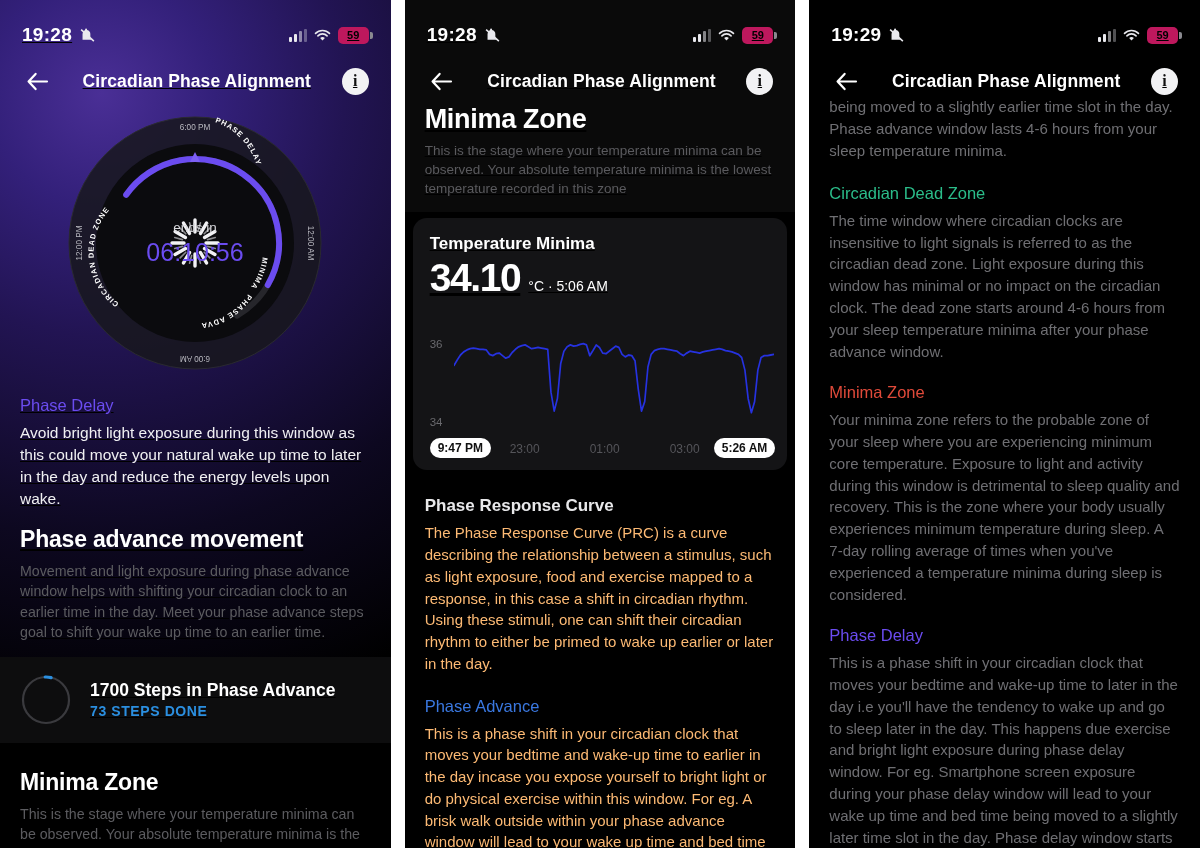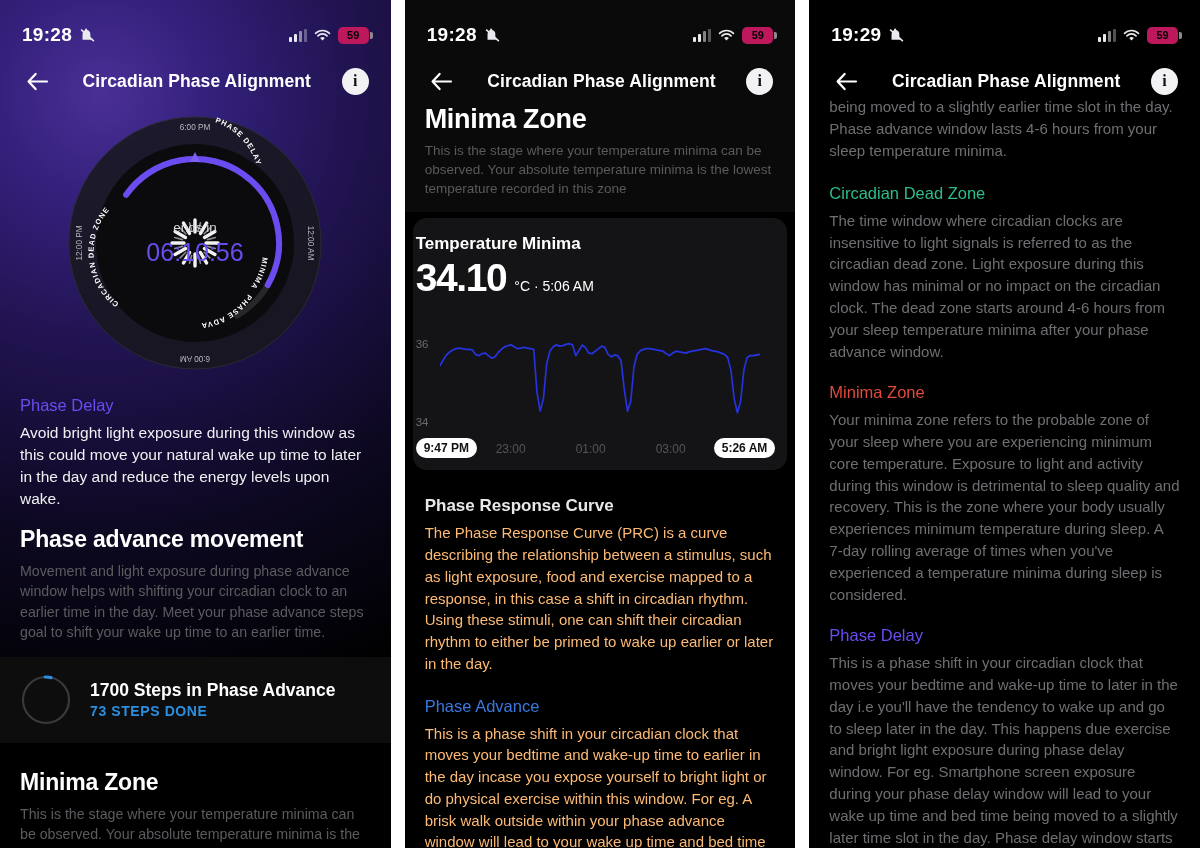--- a/index.html
+++ b/index.html
@@ -3,21 +3,21 @@
 <meta charset="utf-8">
 <style>
   * { margin:0; padding:0; box-sizing:border-box; }
   html,body {
     width:1200px; height:848px;
     background:#ffffff;
     font-family:"Liberation Sans", sans-serif;
     overflow:hidden;
   }
   .stage { position:relative; width:1200px; height:848px; display:flex; gap:8px; background:#ffffff; }
-  .phone { position:relative; width:394px; height:848px; background:#000; overflow:hidden; }
+  .phone { position:relative; width:394px; height:848px; background:#000; overflow:hidden;text-decoration:underline; }
   .phone.p1 { margin-left:0; }
   .phone.p2 { margin-left:6px; }
   .phone.p3 { margin-left:6px; }
 
   
   .statusbar {
     position:relative; height:58px; display:flex; align-items:center;
     justify-content:space-between; padding:12px 22px 0 22px; z-index:30;
   }
   .sb-time { color:#fff; font-size:19px; font-weight:bold; letter-spacing:.3px; display:flex; align-items:center; gap:7px; }
@@ -64,21 +64,21 @@
   .steps-card { background:#0d0d0e; margin:14px -20px 0 -20px; padding:17px 20px; display:flex; align-items:center; gap:18px; }
   .steps-ring { position:relative; width:52px; height:52px; flex:none; }
   .steps-title { color:#fff; font-size:17.5px; font-weight:bold; }
   .steps-sub { color:#2b8fe0; font-size:14px; font-weight:bold; letter-spacing:.6px; margin-top:2px; }
 
   
   .p2 .header-wrap { background:#0a0a0a; padding:0 0 14px 0; }
   .p2 .hdr-title { color:#fff; font-size:27px; font-weight:bold; padding:0 20px; letter-spacing:-.3px; }
   .p2 .hdr-sub { color:#5a5a5e; font-size:13.5px; line-height:1.42; padding:6px 20px 0 20px; }
 
-  .chart-card { background:#141416; margin:6px 8px 0 8px; border-radius:14px; padding:16px 16px 10px 3px; }
+  .chart-card { background:#141416; margin:6px 8px 0 8px; border-radius:14px; padding:16px 16px 10px 17px; }
   .tm-label { color:#fff; font-size:17px; font-weight:bold; }
   .tm-value-row { display:flex; align-items:baseline; gap:8px; margin-top:2px; }
   .tm-value { color:#fff; font-size:39px; font-weight:bold; letter-spacing:-1.4px; }
   .tm-unit { color:#fff; font-size:14px; font-weight:500; }
   .chart-area { position:relative; height:104px; margin-top:26px; }
   .yl { position:absolute; left:0; color:#6a6a6e; font-size:11.5px; }
   .xaxis { position:relative; margin-top:8px; height:22px; }
   .xt { position:absolute; color:#55555a; font-size:12px; top:4px; }
   .pill { position:absolute; background:#fff; color:#111; font-size:12px; font-weight:bold; padding:3px 8px; border-radius:11px; top:0; }
 

